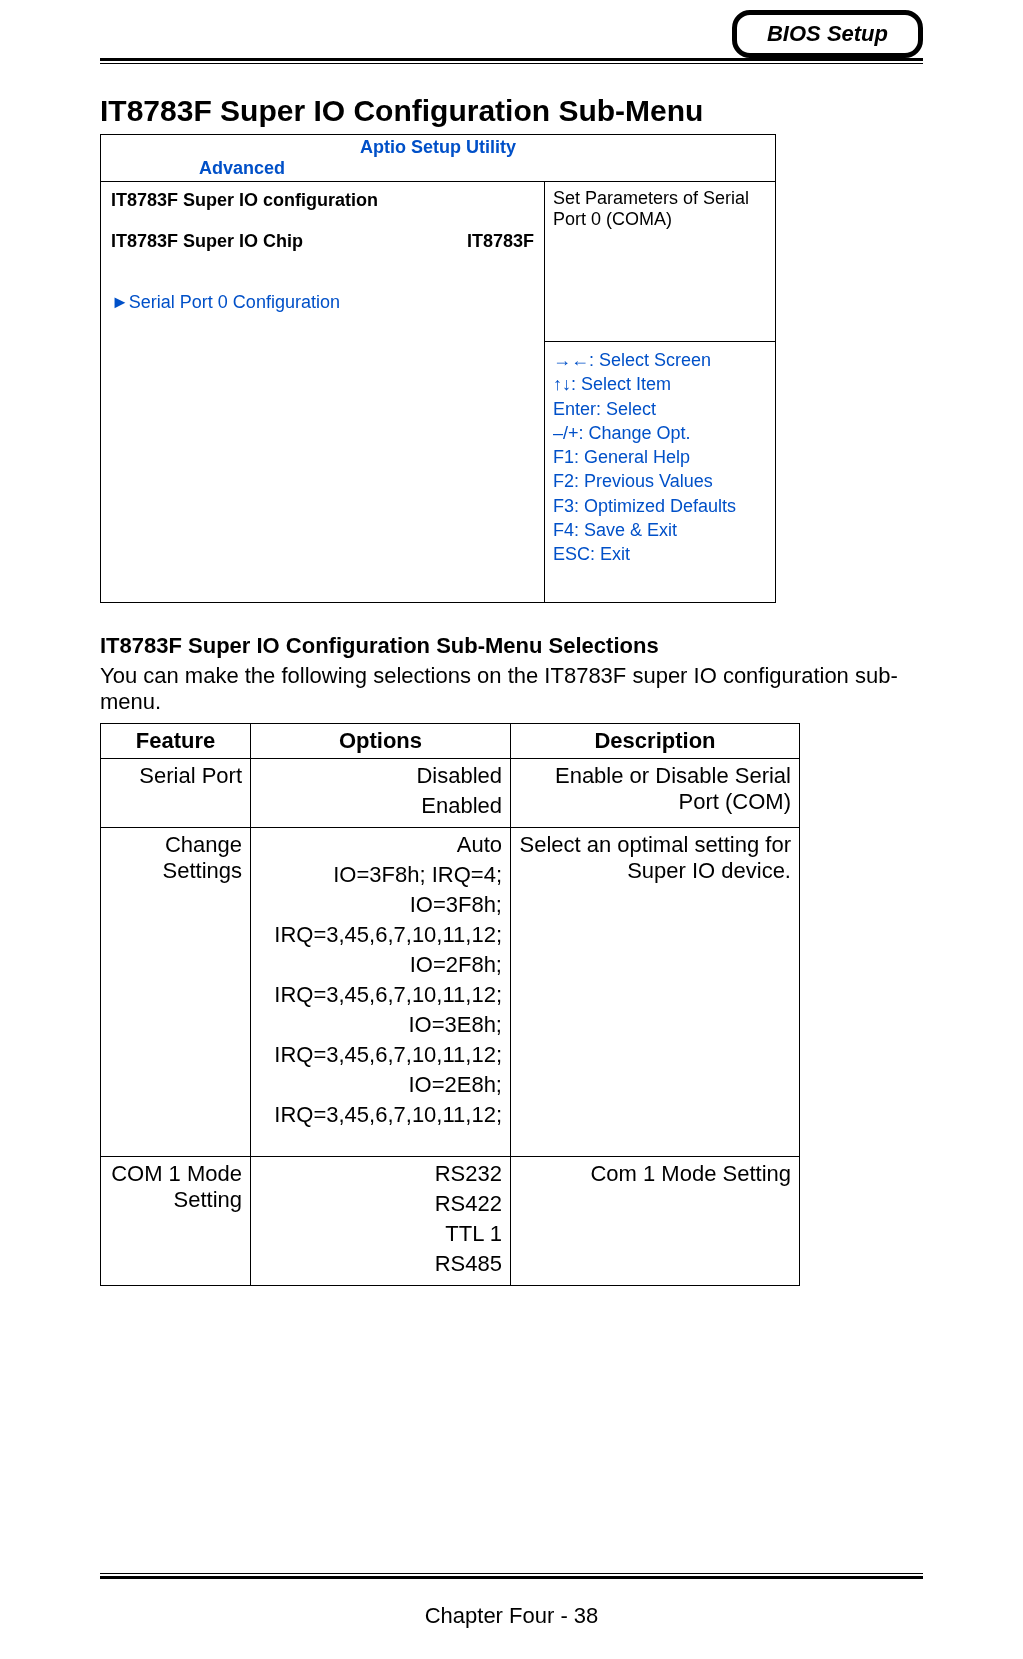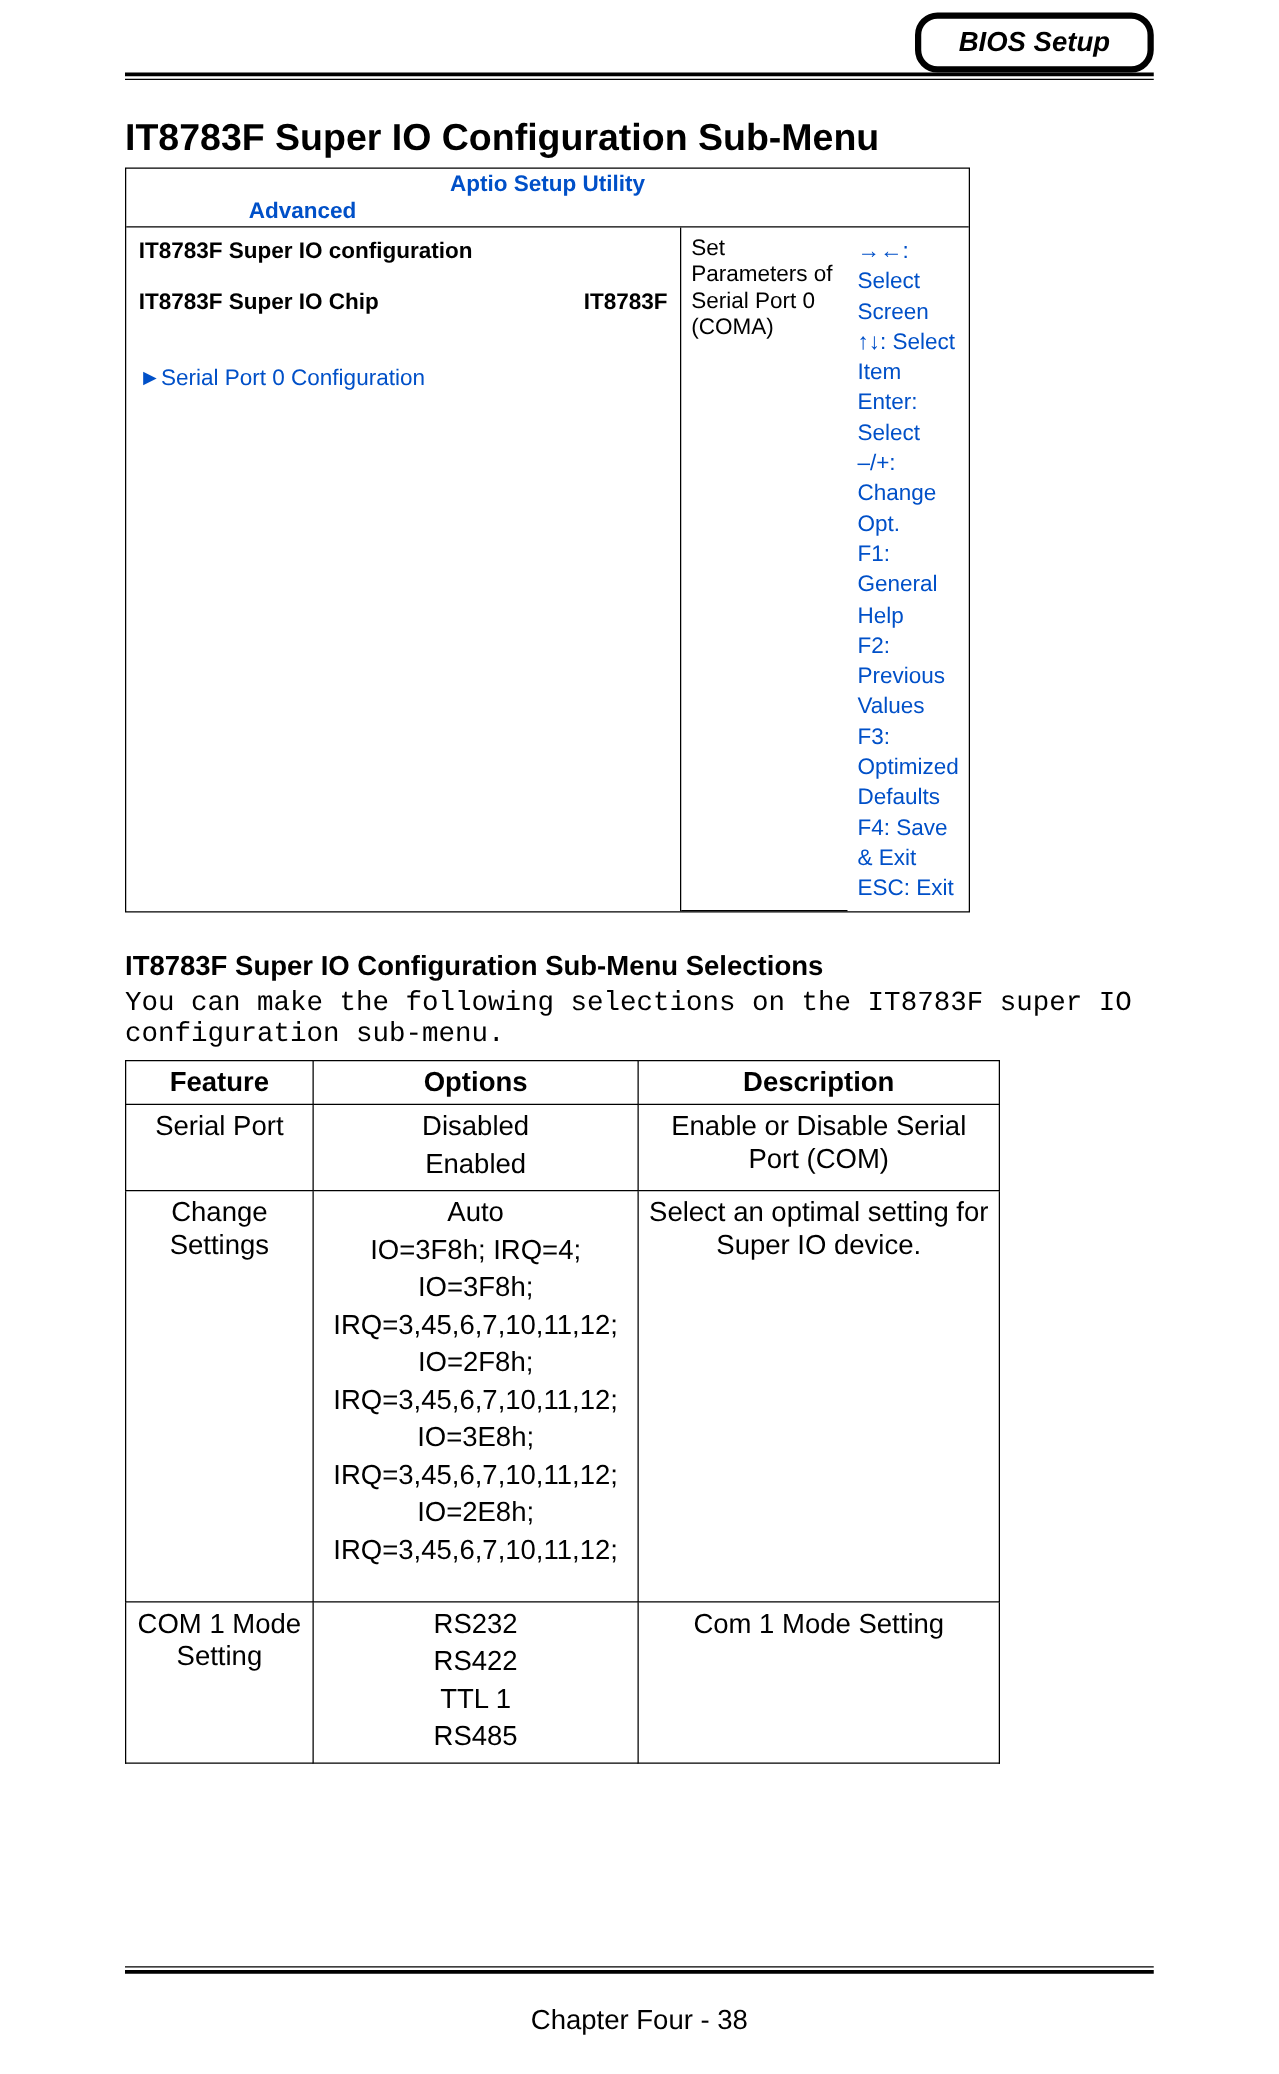--- a/index.html
+++ b/index.html
@@ -80,53 +80,52 @@
       font-weight: bold;
       gap: 16px;
     }
     .bios-link {
       color: #0050c8;
       margin-top: 40px;
     }
     .bios-right {
       width: 230px;
       display: flex;
-      flex-direction: row;
+      flex-direction: column;
     }
     .bios-help {
       border-bottom: 1px solid #000;
       padding: 6px 8px;
       min-height: 160px;
     }
     .bios-keys {
       padding: 6px 8px;
       color: #0050c8;
       line-height: 1.35;
       flex: 1;
     }
     .sub-heading {
       font-weight: bold;
       font-size: 22px;
       margin-top: 30px;
     }
     .intro-text {
       font-size: 22px;
       margin: 4px 0 8px 0;
-      font-family: Liberation Mono, monospace;
     }
     .sel-table {
       border-collapse: collapse;
       width: 700px;
       font-size: 22px;
     }
     .sel-table th, .sel-table td {
       border: 1px solid #000;
       padding: 4px 8px;
       vertical-align: top;
-      text-align: center;
+      text-align: right;
     }
     .sel-table th { text-align: center; }
     .sel-table td.feature { width: 150px; }
     .sel-table td.options { width: 260px; }
     .opt-line { margin-bottom: 4px; }
     .justify { text-align: justify; }
     .footer-lines {
       position: absolute;
       bottom: 80px;
       left: 100px;

